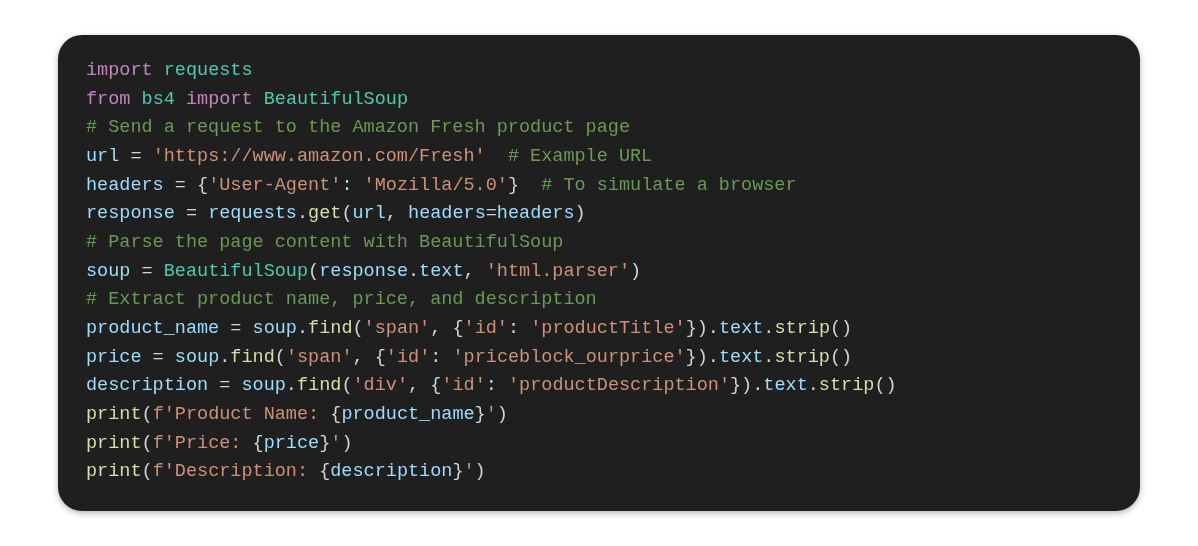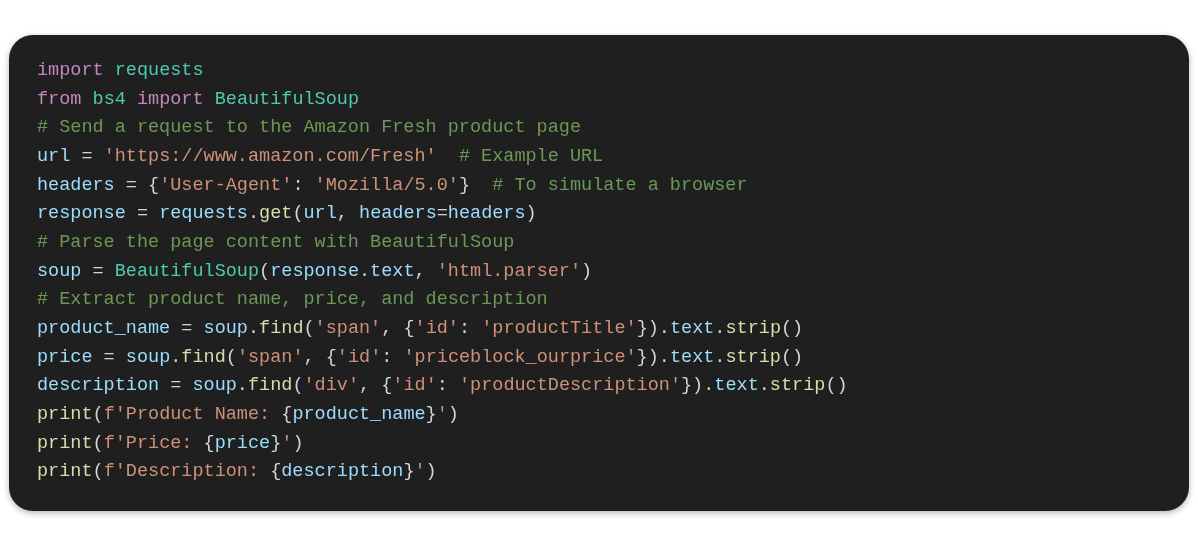--- a/index.html
+++ b/index.html
@@ -6,21 +6,21 @@
     margin: 0;
     padding: 0;
     background: #ffffff;
     display: flex;
     justify-content: center;
     align-items: center;
     min-height: 546px;
     font-family: "SFMono-Regular", Consolas, "Liberation Mono", Menlo, monospace;
   }
   .code-block {
-    width: 1180px;
+    width: 1082px;
     box-sizing: border-box;
     background: #1f1f1f;
     border-radius: 24px;
     padding: 22px 28px 24px 28px;
     font-size: 18.5px;
     line-height: 1.55;
     white-space: pre;
     color: #d4d4d4;
     box-shadow: 0 2px 6px rgba(0,0,0,0.3);
     overflow: hidden;

